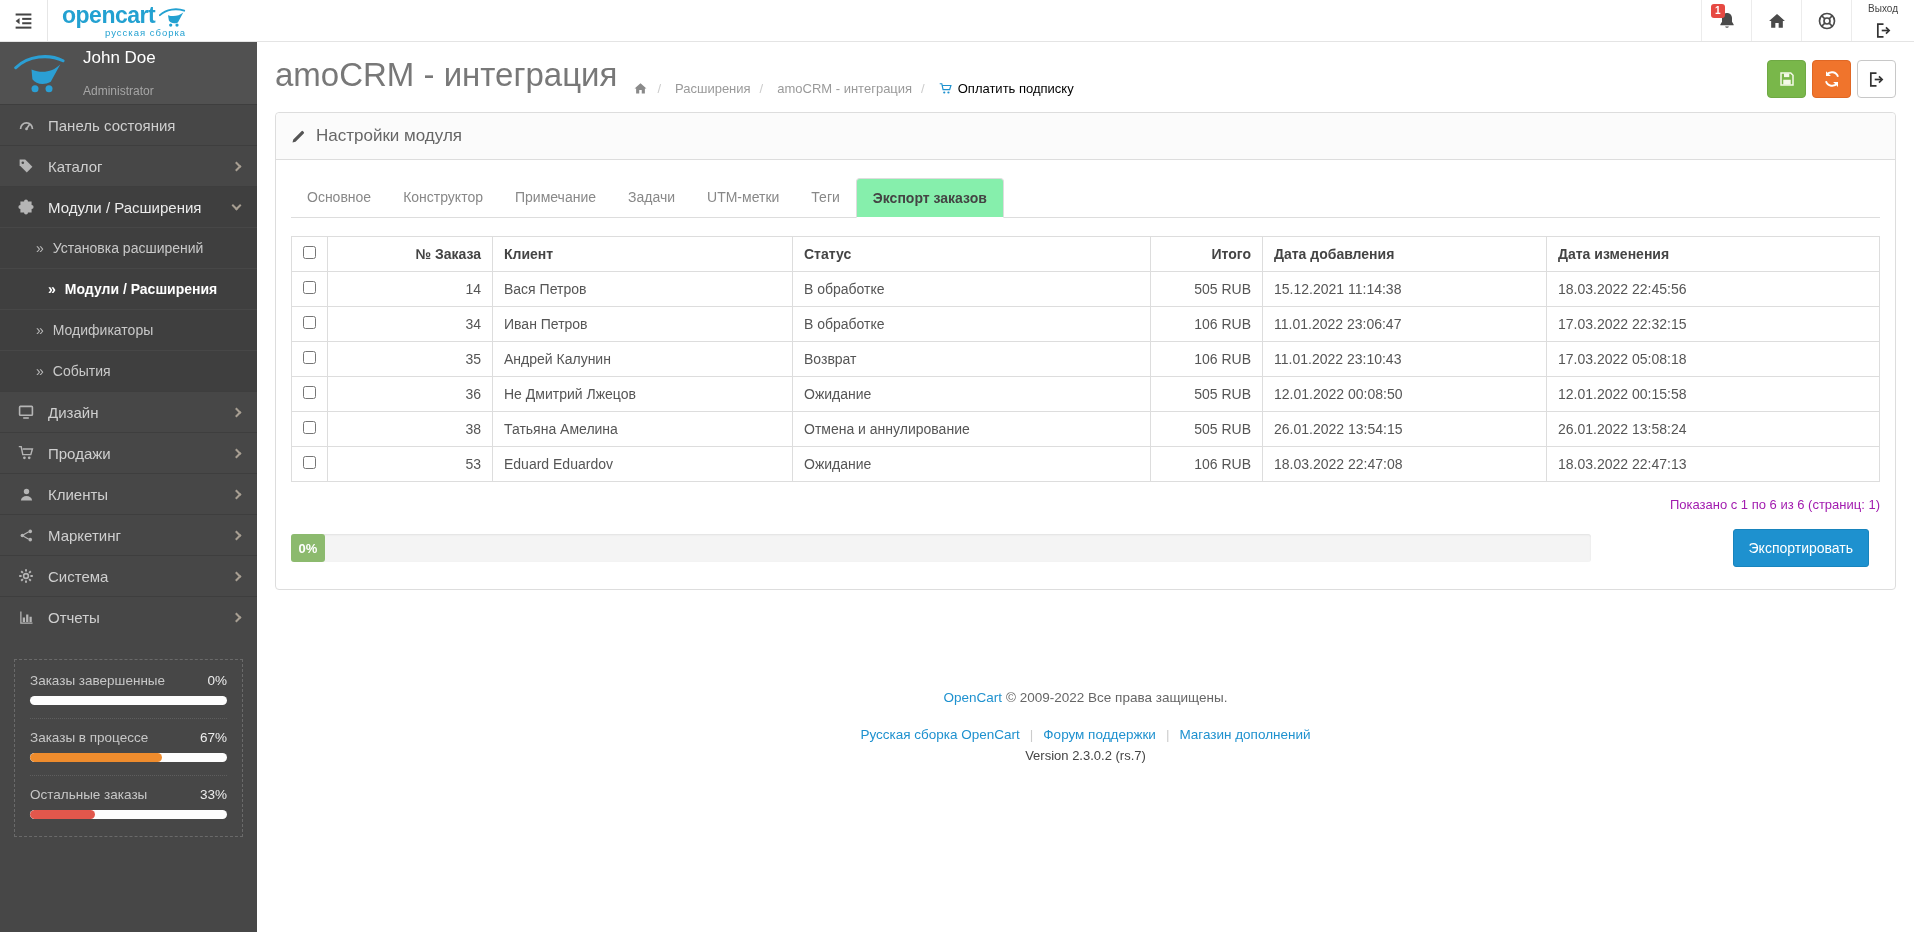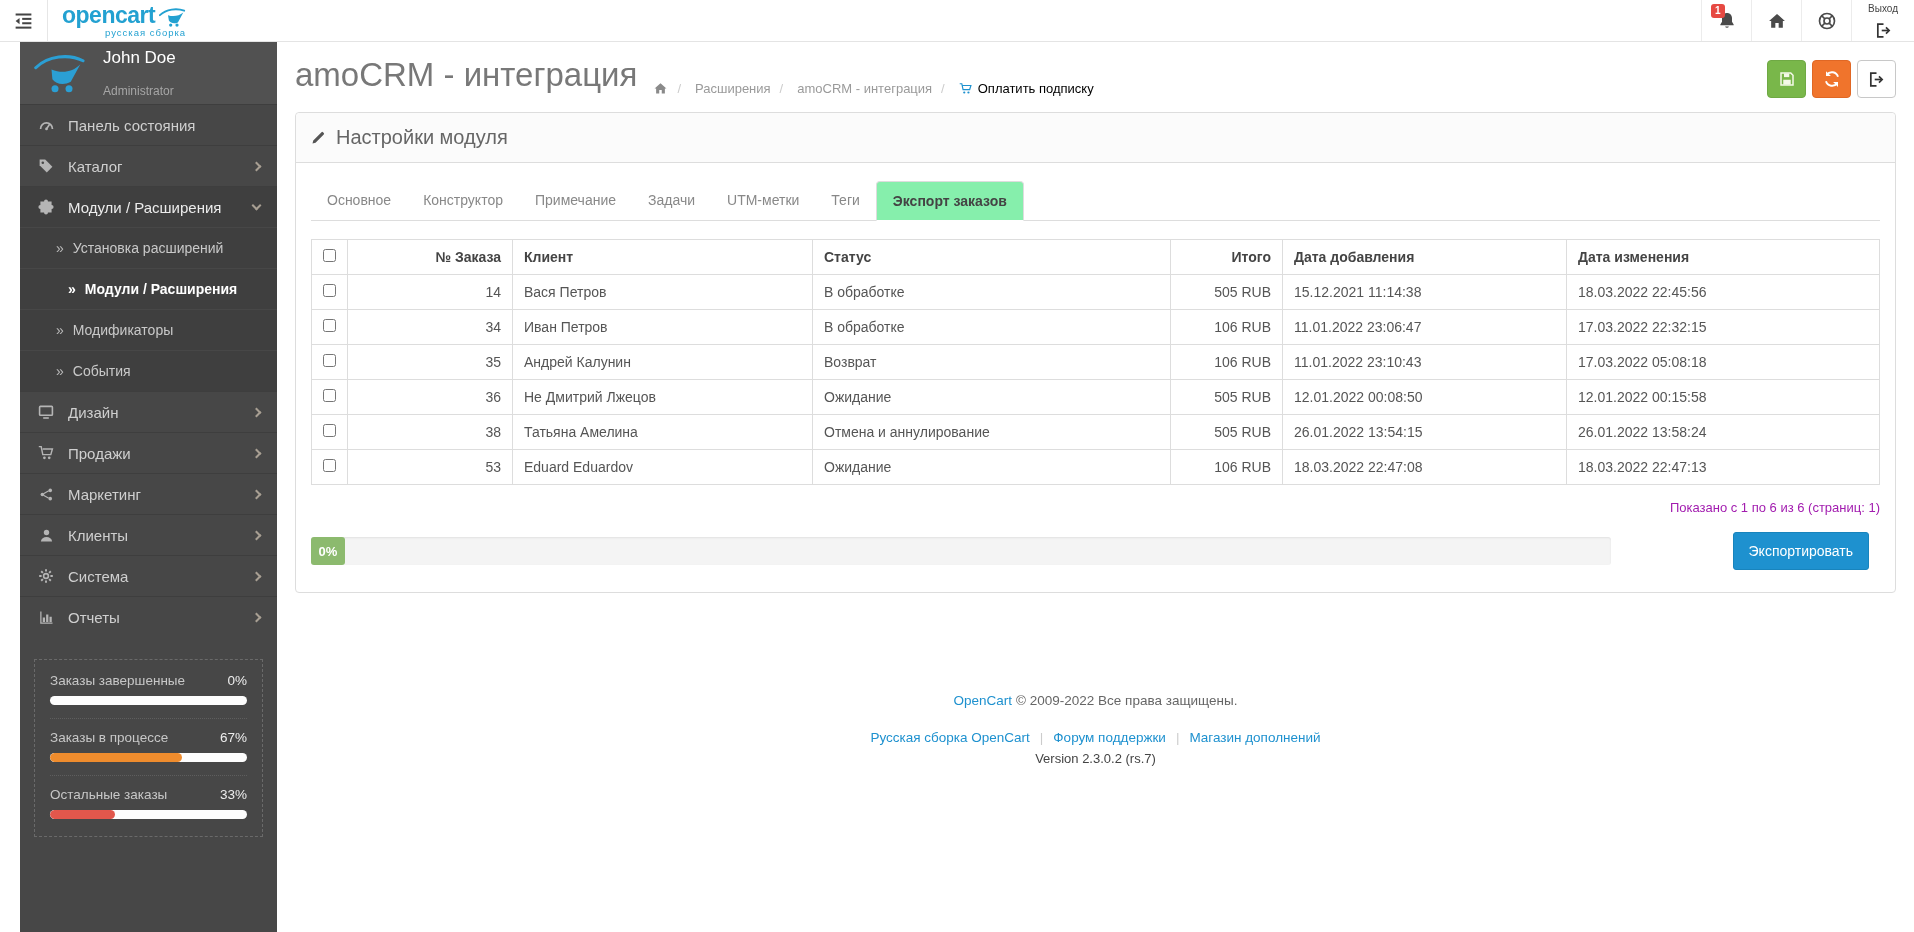--- a/index.html
+++ b/index.html
@@ -17,21 +17,21 @@
   .logo-inner { display:flex; flex-direction:column; line-height:1; }
   .logo-main { display:flex; align-items:flex-end; gap:4px; }
   .logo-text { color:#23a1d1; font-size:23px; font-weight:bold; letter-spacing:-0.5px; }
   .logo-sub { color:#23a1d1; font-size:9.5px; letter-spacing:1px; text-align:right; margin-top:1px; }
   .topbar-right { margin-left:auto; display:flex; align-items:stretch; }
   .topbar-item { min-width:50px; display:flex; align-items:center; justify-content:center; border-left:1px solid #ececec; position:relative; cursor:pointer; color:#4a4a4a; }
   .topbar-item.logout { padding:0 16px; gap:8px; font-size:10px; color:#444;flex-direction:column; }
   .notif-badge { position:absolute; top:4px; left:9px; background:#e64942; color:#fff; font-size:10px; font-weight:bold; line-height:1; padding:2px 4px; border-radius:3px; }
 
   
-  .layout { display:flex; height:890px;padding-left:20px; }
+  .layout { display:flex; height:890px; }
 
   
   .sidebar { width:257px; background:#474747; flex:none; display:flex; flex-direction:column; }
   .profile { background:#515151; padding:8px 14px; display:flex; align-items:center; gap:13px; height:62px; }
   .profile-meta { display:flex; flex-direction:column; }
   .profile-name { color:#fff; font-size:17px; }
   .profile-role { color:#a6a6a6; font-size:12px; margin-top:16px; }
   .menu-item { display:flex; align-items:center; gap:13px; padding:0 17px; height:41px; color:#cfcfcf; font-size:15px; border-top:1px solid #3e3e3e; cursor:pointer; }
   .menu-item .mi-icon { width:18px; display:flex; justify-content:center; color:#b5b5b5; flex:none; }
   .menu-item.parent-active { background:#3f3f3f; color:#ececec; }
@@ -60,21 +60,21 @@
   .crumb { display:flex; align-items:center; gap:5px; }
   .crumb + .crumb::before { content:"/"; color:#ccc; padding:0 9px; }
   .crumb-action { color:#000000; cursor:pointer; }
   .header-actions { margin-left:auto; display:flex; gap:6px; margin-top:3px; }
   .btn-sq { width:39px; height:38px; border-radius:4px; border:1px solid transparent; display:flex; align-items:center; justify-content:center; cursor:pointer; padding:0; }
   .btn-save { background:#79b74a; border-color:#6fa944; }
   .btn-refresh { background:#f0742c; border-color:#e06724; }
   .btn-exit { background:#fff; border-color:#c8c8c8; }
 
   .panel { margin:4px 18px 0; border:1px solid #ddd; border-radius:4px; }
-  .panel-heading { background:#fbfbfb; border-bottom:1px solid #ddd; border-radius:4px 4px 0 0; padding:13px 15px; font-size:20px; color:#666; display:flex; align-items:center; gap:10px; }
+  .panel-heading { background:#fbfbfb; border-bottom:1px solid #ddd; border-radius:4px 4px 0 0; padding:13px 15px; font-size:17px; color:#666; display:flex; align-items:center; gap:10px; }
   .panel-body { padding:18px 15px 22px; }
 
   .tabs { display:flex; border-bottom:1px solid #ddd; margin-bottom:18px; list-style:none; padding:0; }
   .tab { padding:11px 16px; font-size:14px; color:#888; cursor:pointer; margin-bottom:-1px; }
   .tab.active { background:#86efac; border:1px solid #ddd; border-bottom:1px solid #fff; border-radius:4px 4px 0 0; font-weight:bold; color:#444; }
 
   table.orders { width:100%; border-collapse:collapse; font-size:14px; color:#555; }
   .orders th, .orders td { border:1px solid #ddd; padding:9px 11px; text-align:left; vertical-align:middle; }
   .orders th { color:#444; font-weight:bold; }
   .col-check { width:30px; text-align:center !important; }
@@ -259,37 +259,37 @@
               <circle cx="8" cy="16" r="1.7" fill="currentColor"></circle>
               <circle cx="14" cy="16" r="1.7" fill="currentColor"></circle>
             </svg>
         </span>
         <span>Продажи</span>
         <span class="chev right"></span>
       </div>
       <div class="menu-item">
         <span class="mi-icon">
           <svg viewBox="0 0 20 20" width="15" height="15">
+              <circle cx="10" cy="6" r="3.6" fill="currentColor"></circle>
+              <path d="M2.5 18c.5-4 3.5-6 7.5-6s7 2 7.5 6z" fill="currentColor"></path>
+            </svg>
+        </span>
+        <span>Клиенты</span>
+        <span class="chev right"></span>
+      </div>
+      <div class="menu-item">
+        <span class="mi-icon">
+          <svg viewBox="0 0 20 20" width="15" height="15">
               <path d="M6 9l7-4M6 11l7 4" stroke="currentColor" stroke-width="1.6"></path>
               <circle cx="4.5" cy="10" r="2.4" fill="currentColor"></circle>
               <circle cx="15" cy="4.5" r="2.4" fill="currentColor"></circle>
               <circle cx="15" cy="15.5" r="2.4" fill="currentColor"></circle>
             </svg>
         </span>
         <span>Маркетинг</span>
-        <span class="chev right"></span>
-      </div>
-      <div class="menu-item">
-        <span class="mi-icon">
-          <svg viewBox="0 0 20 20" width="15" height="15">
-              <circle cx="10" cy="6" r="3.6" fill="currentColor"></circle>
-              <path d="M2.5 18c.5-4 3.5-6 7.5-6s7 2 7.5 6z" fill="currentColor"></path>
-            </svg>
-        </span>
-        <span>Клиенты</span>
         <span class="chev right"></span>
       </div>
       <div class="menu-item">
         <span class="mi-icon">
           <svg viewBox="0 0 20 20" width="16" height="16">
               <circle cx="10" cy="10" r="3" fill="none" stroke="currentColor" stroke-width="2"></circle>
               <g stroke="currentColor" stroke-width="2.4">
                 <path d="M10 1.5v3M10 15.5v3M1.5 10h3M15.5 10h3M4 4l2.1 2.1M13.9 13.9L16 16M16 4l-2.1 2.1M6.1 13.9L4 16"></path>
               </g>
             </svg>

